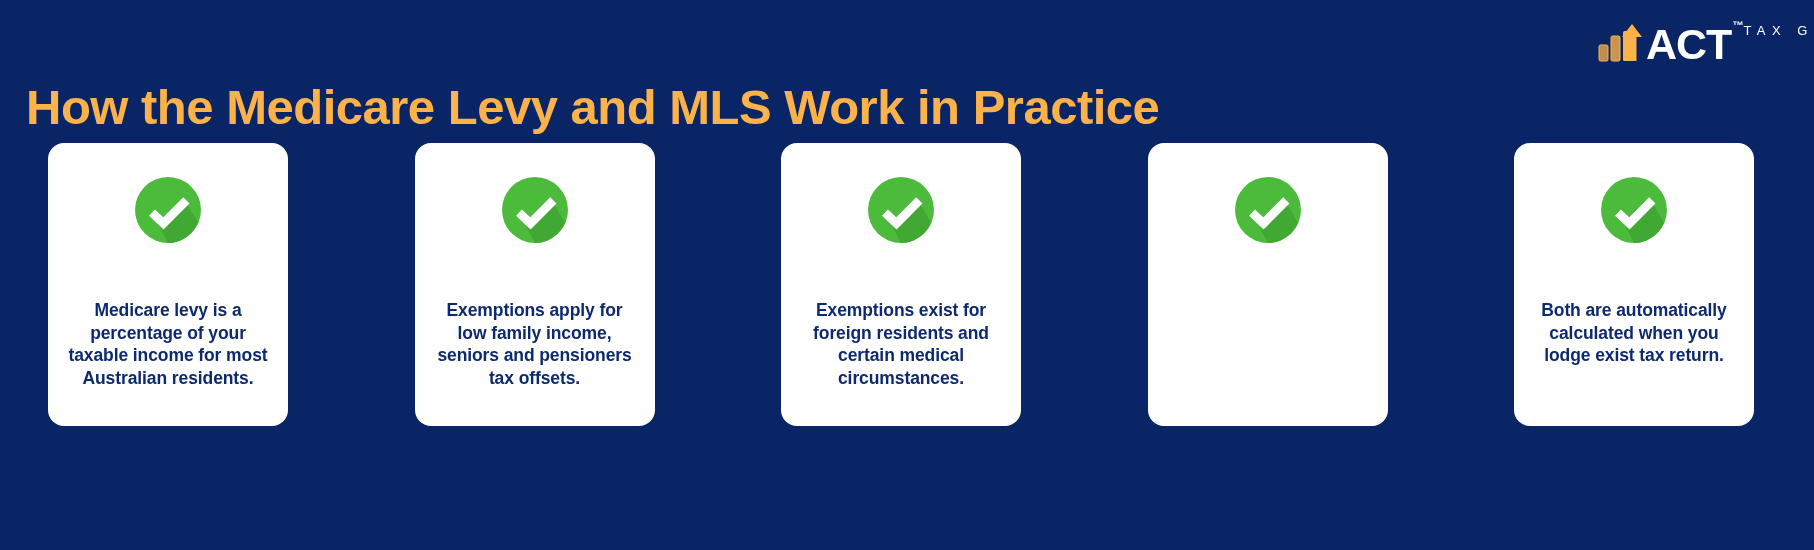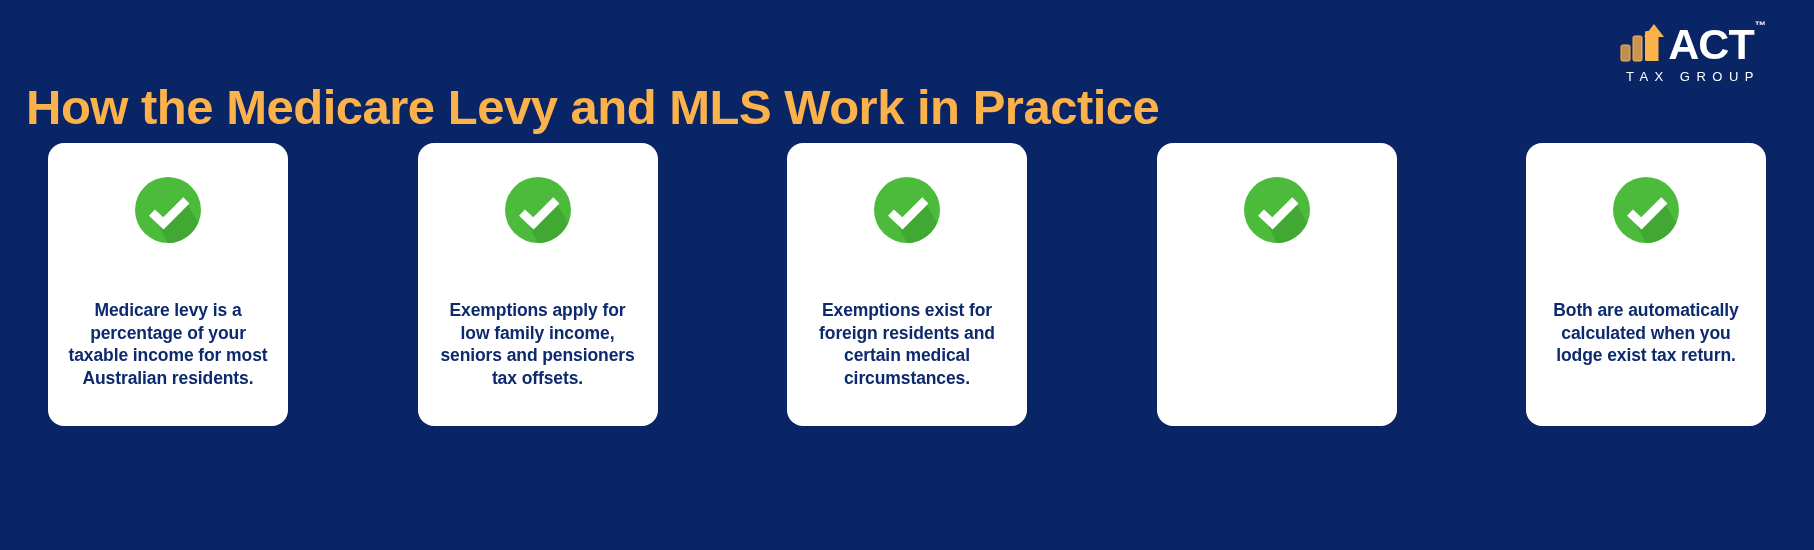--- a/index.html
+++ b/index.html
@@ -20,22 +20,21 @@
     background: #0a2566;
     box-sizing: border-box;
   }
 
   
   .logo {
     position: absolute;
     top: 18px;
     right: 26px;
     display: flex;
-    flex-direction: column;
-    align-items: center;
+    flex-direction: row;
     width: 190px;
   }
   .logo-main {
     display: flex;
     align-items: flex-end;
     justify-content: center;
     height: 46px;
   }
   .logo-mark {
     display: block;
@@ -80,21 +79,21 @@
     letter-spacing: -0.5px;
     line-height: 60px;
     white-space: nowrap;
     font-family: "Liberation Sans", sans-serif;
   }
 
   
   .cards {
     position: absolute;
     left: 48px;
-    right: 48px;
+    right: 60px;
     top: 143px;
     display: flex;
     justify-content: space-between;
     align-items: flex-start;
   }
   .card {
     background: #ffffff;
     border-radius: 16px;
     width: 240px;
     box-sizing: border-box;

